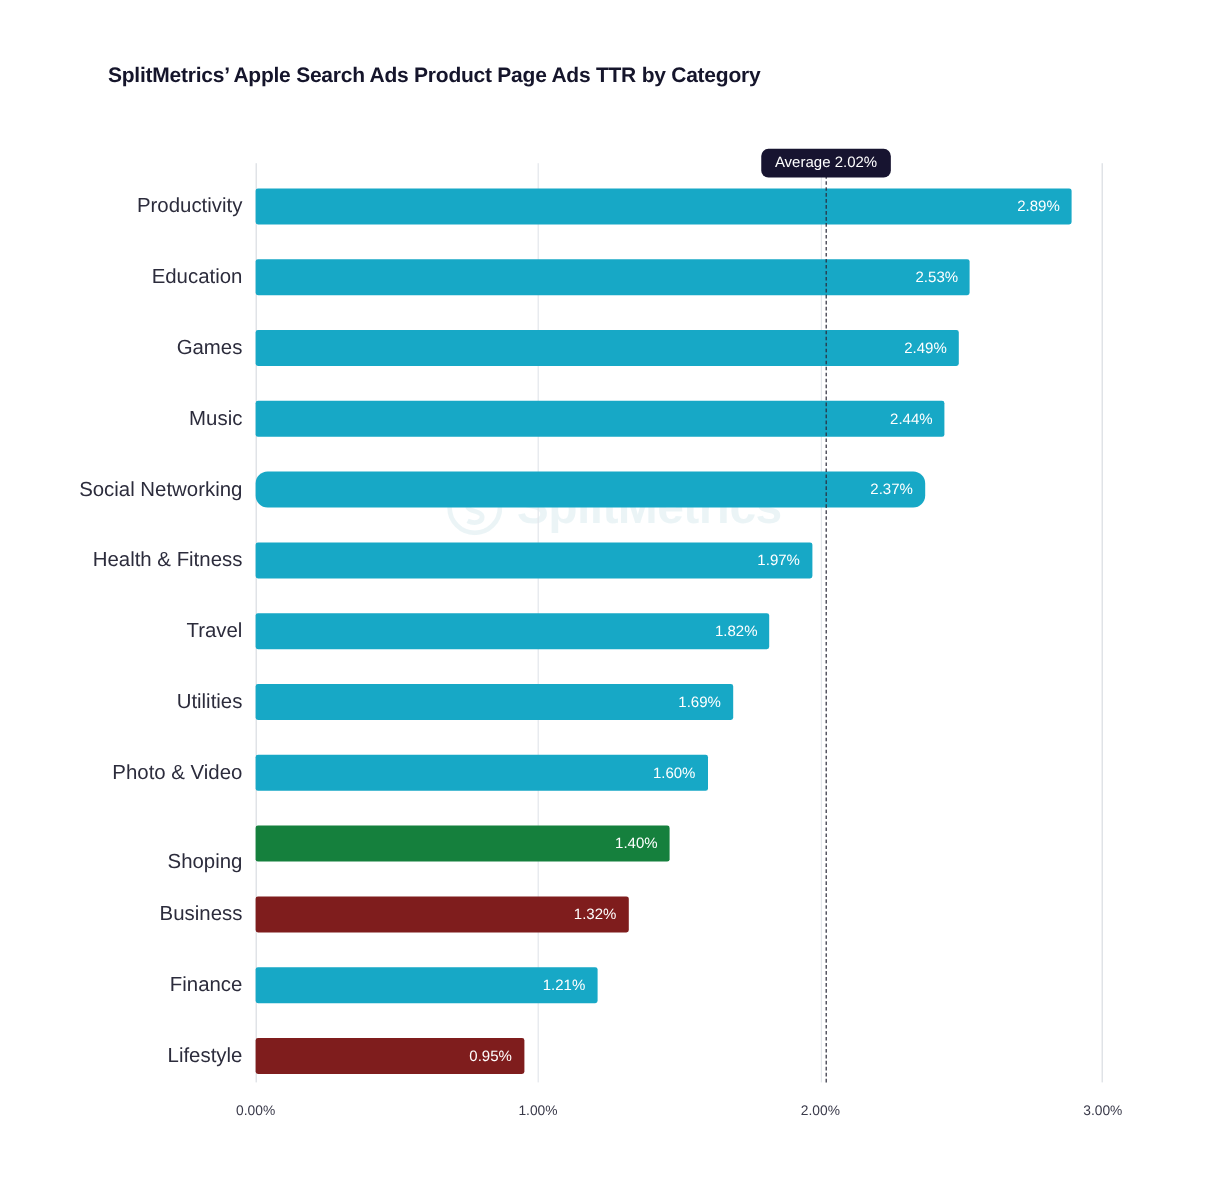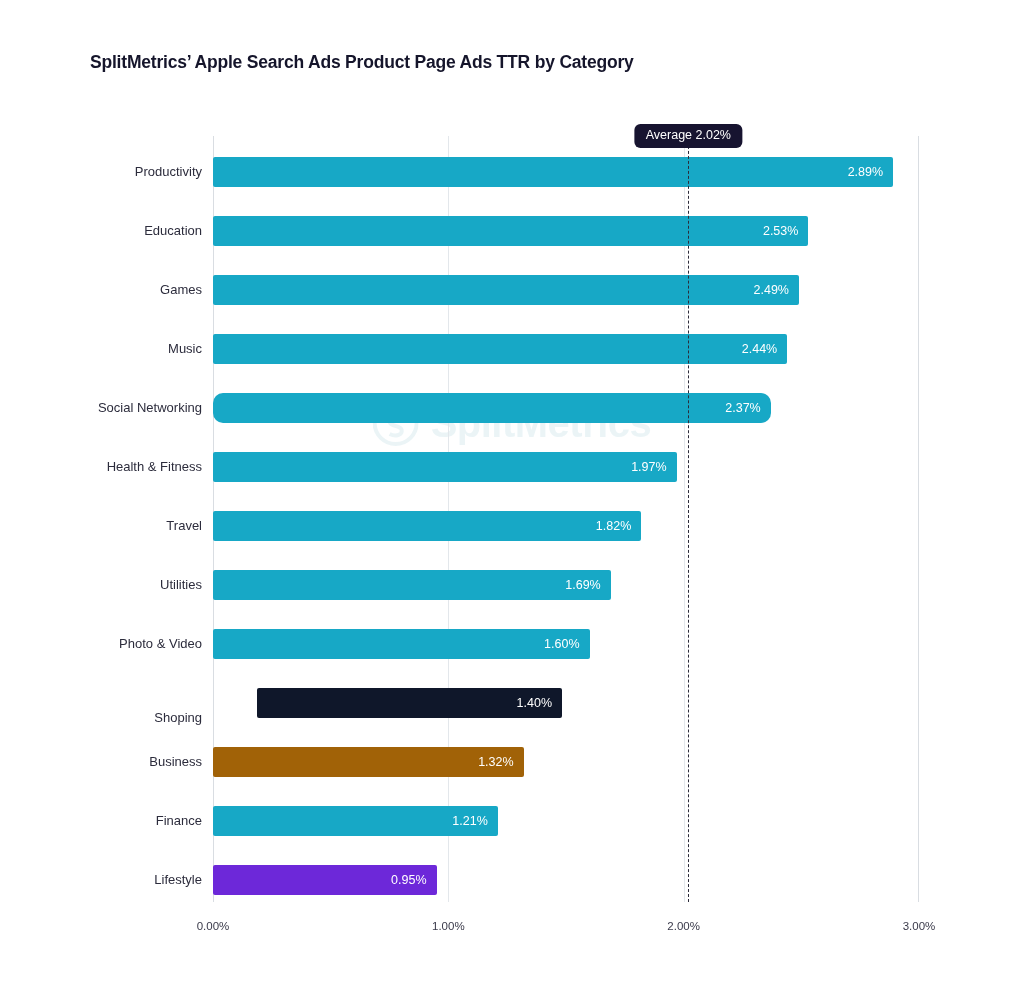--- a/index.html
+++ b/index.html
@@ -120,21 +120,21 @@
     right: 10px;
     color: #ffffff;
     font-size: 12.5px;
     white-space: nowrap;
     text-align: center;
   }
   .cat-label {
     position: absolute;
     right: 0;
     text-align: right;
-    font-size: 13px;
+    font-size: 17px;
     color: #2c2c3c;
     white-space: nowrap;
     line-height: 30px;
     height: 30px;
   }
   #cat-labels {
     position: absolute;
     left: 0;
     top: 136px;
     width: 202px;
@@ -231,36 +231,36 @@
         <div class="bar" title="Utilities 1.69%" style="width: 397.713px; background: rgb(23, 168, 198);">
           <span class="bar-value">1.69%</span>
         </div>
       </div>
       <div class="row" style="top: 492.846px; width: 706px;">
         <div class="bar" title="Photo &amp; Video 1.60%" style="width: 376.533px; background: rgb(23, 168, 198);">
           <span class="bar-value">1.60%</span>
         </div>
       </div>
       <div class="row" style="top: 551.769px; width: 706px;">
-        <div class="bar" title="Shoping 1.40%" style="width: 305px; background: #0f172a; margin-left: 44px;">
+        <div class="bar" title="Shoping 1.40%" style="width: 345px; background: #15803d;">
           <span class="bar-value">1.40%</span>
         </div>
       </div>
       <div class="row" style="top: 610.692px; width: 706px;">
-        <div class="bar" title="Business 1.32%" style="width: 310.64px; background: #a16207;">
+        <div class="bar" title="Business 1.32%" style="width: 310.64px; background: #7f1d1d;">
           <span class="bar-value">1.32%</span>
         </div>
       </div>
       <div class="row" style="top: 669.615px; width: 706px;">
         <div class="bar" title="Finance 1.21%" style="width: 284.753px; background: rgb(23, 168, 198);">
           <span class="bar-value">1.21%</span>
         </div>
       </div>
       <div class="row" style="top: 728.538px; width: 706px;">
-        <div class="bar" title="Lifestyle 0.95%" style="width: 223.567px; background: #6d28d9;">
+        <div class="bar" title="Lifestyle 0.95%" style="width: 223.567px; background: #7f1d1d;">
           <span class="bar-value">0.95%</span>
         </div>
       </div>
       <div class="avgline" style="left: 475.373px; border-left-color: rgb(43, 43, 58);"></div>
       <div id="avg-badge" style="left: 475.373px; text-align: right;">Average 2.02%</div>
     </div>
 
   <div id="x-axis">
       <div class="xtick" style="left: 0px;">0.00%</div>
       <div class="xtick" style="left: 235.333px;">1.00%</div>

